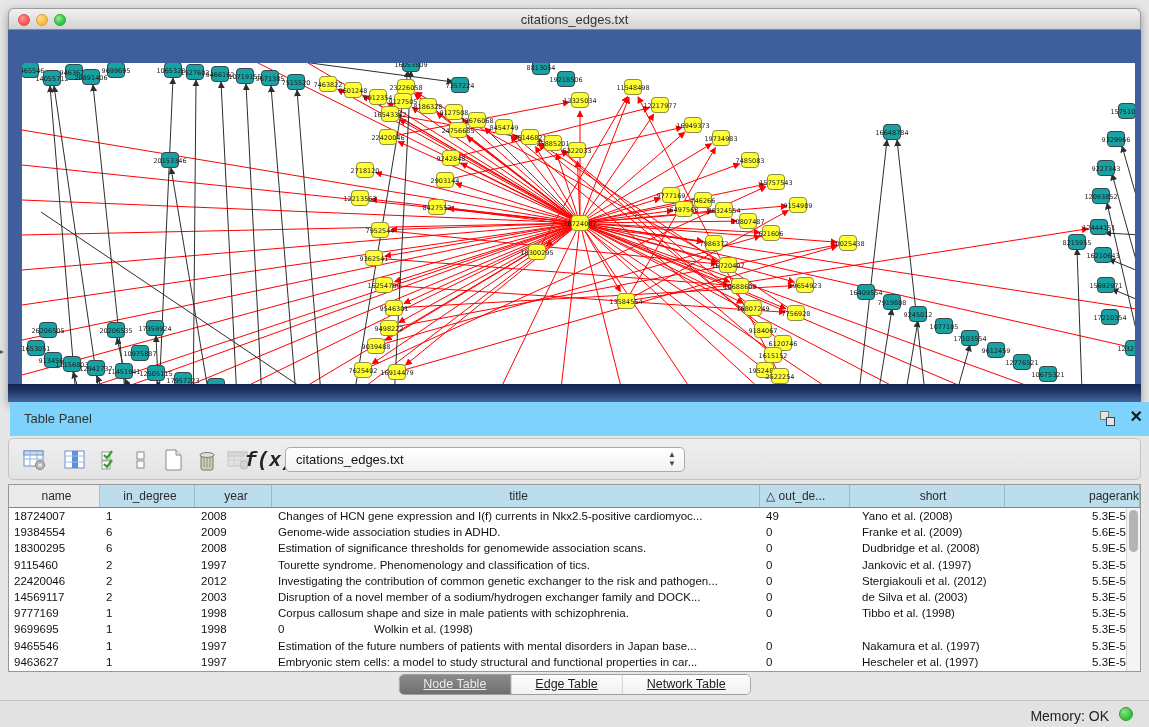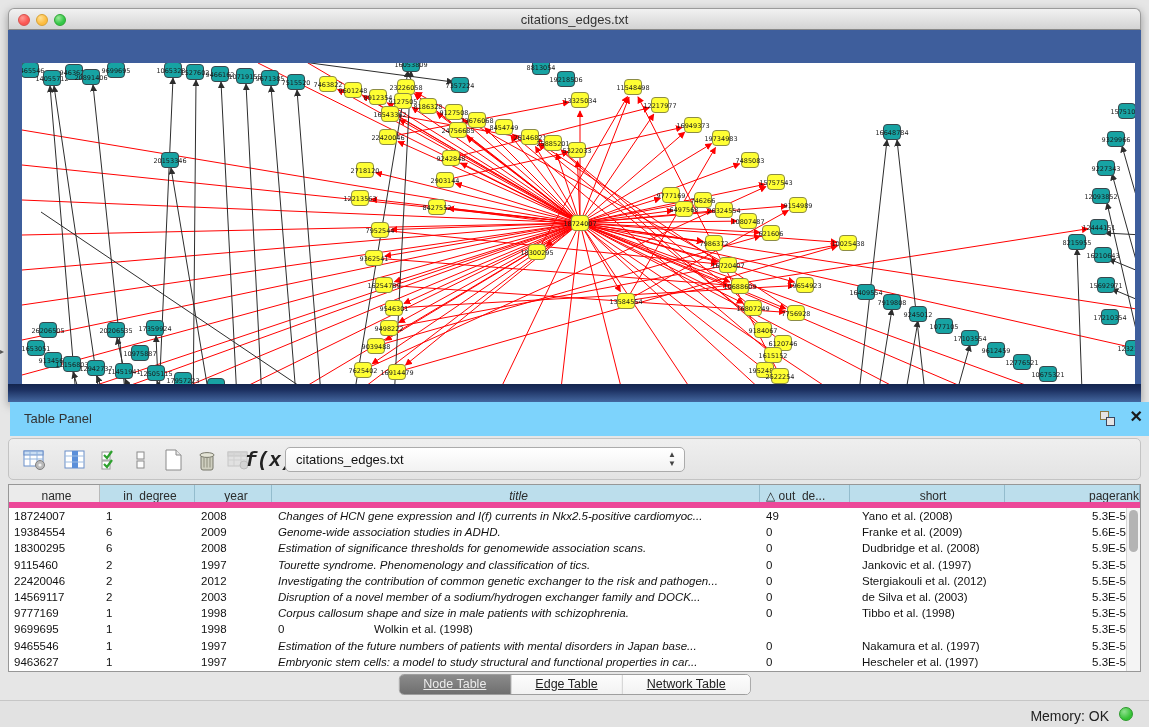--- a/index.html
+++ b/index.html
@@ -35,30 +35,30 @@
 
   .toolbar { position:absolute; left:8px; top:438px; width:1133px; height:42px;
     background:linear-gradient(#efefef,#e3e3e3); border:1px solid #c3c3c3; border-radius:5px; }
   .tbtn { position:absolute; top:7px; width:28px; height:28px; display:flex; align-items:center; justify-content:center; }
   .fx { font-family:Liberation Mono, monospace; font-style:italic; font-weight:bold; font-size:20px; color:#222; }
   .select { position:absolute; left:276px; top:8px; width:400px; height:25px; background:linear-gradient(#fff,#f2f2f2);
     border:1px solid #ababab; border-radius:5px; font-size:13px; color:#111; line-height:23px; padding-left:10px; }
   .select .chev { position:absolute; right:8px; top:2px; font-size:8px; color:#444; line-height:9px; text-align:center; }
 
   .table { position:absolute; left:8px; top:484px; width:1133px; height:188px; background:#fff; border:1px solid #979797; }
-  .thead { display:flex; height:23px; border-bottom:6px solid #ec4899; }
+  .thead { display:flex; height:23px; border-bottom:1px solid #ec4899; }
   .th { font-size:12px; color:#2b2b2b; text-align:center; line-height:22px; background:#bcdeec;
     border-right:1px solid #93bccd; overflow:hidden; white-space:nowrap; }
   .th.gray { background:#ebebeb; border-right:1px solid #b9b9b9; }
   .th.sorted { text-align:left; padding-left:6px; }
   .tbody { position:absolute; left:0; top:23px; right:14px; bottom:0; overflow:hidden; }
   .tr { display:flex; height:16.2px; }
   .td { font-size:11.5px; color:#111; white-space:nowrap; overflow:hidden; line-height:16px; }
   .c0{width:91px; padding-left:5px;} .c1{width:95px; padding-left:6px;} .c2{width:77px; padding-left:6px;}
-  .c3{width:488px; padding-left:6px;font-style:italic;} .c4{width:90px; padding-left:6px;} .c5{width:155px; padding-left:12px;}
+  .c3{width:488px; padding-left:6px;} .c4{width:90px; padding-left:6px;} .c5{width:155px; padding-left:12px;}
   .c6{flex:1; padding-left:20px;text-align:right;}
   .vscroll { position:absolute; right:0; top:23px; width:14px; bottom:0; background:#f4f4f4; border-left:1px solid #d7d7d7; }
   .vthumb { position:absolute; left:2px; top:2px; width:9px; height:42px; background:#b4b4b4; border-radius:5px; }
 
   .tabs { position:absolute; left:50%; transform:translateX(-50%); top:674px; height:21px; display:flex;
     border:1px solid #9e9e9e; border-radius:5px; overflow:hidden; background:#fff; font-size:12.5px; }
   .tab { padding:0 24px; line-height:19px; color:#222; border-right:1px solid #c9c9c9; background:linear-gradient(#fdfdfd,#f2f2f2);text-decoration:underline; }
   .tab:last-child { border-right:none; }
   .tab.active { background:linear-gradient(#8b8b8b,#6f6f6f); color:#ececec; }
 

